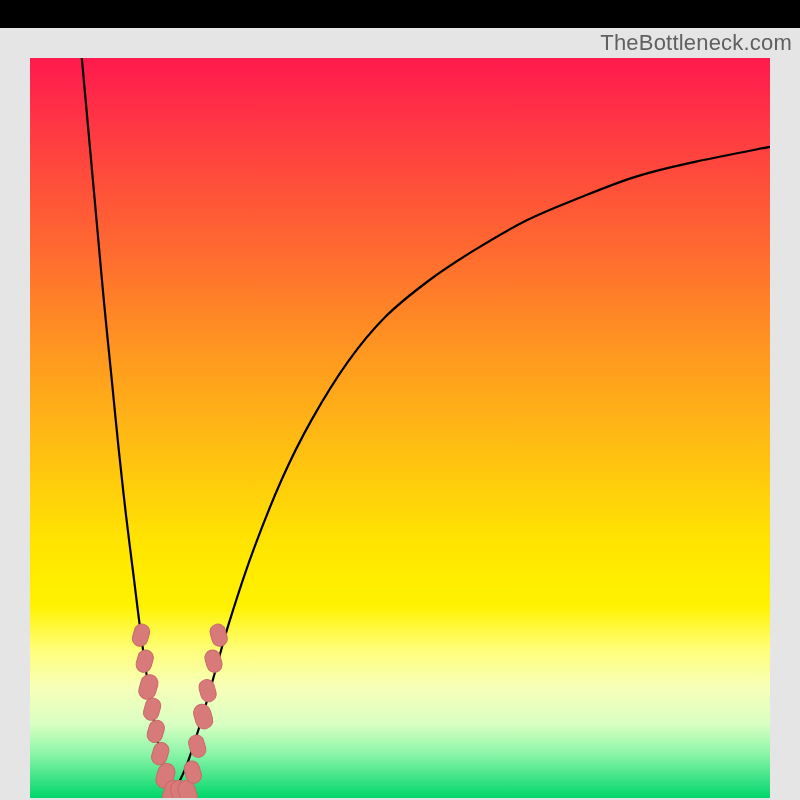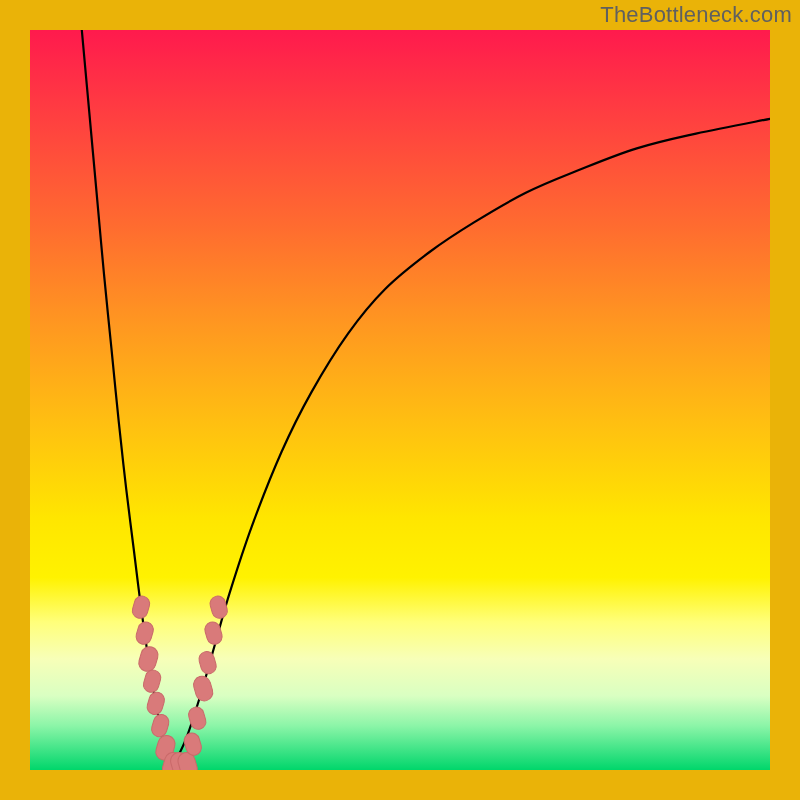--- a/index.html
+++ b/index.html
@@ -7,21 +7,22 @@
     padding: 0;
     width: 800px;
     height: 800px;
     overflow: hidden;
     background: #000;
     font-family: Arial, Helvetica, sans-serif;
   }
   .frame {
     position: absolute;
     inset: 0;
-    background: #eab308;
+    background: #e5e5e5;
+    margin-top: 28px;
   }
   .plot {
     position: absolute;
     background: linear-gradient(to bottom,
       #ff1a4d 0%,
       #ff4040 12%,
       #ff6a30 26%,
       #ff9820 40%,
       #ffc210 54%,
       #ffe600 66%,

